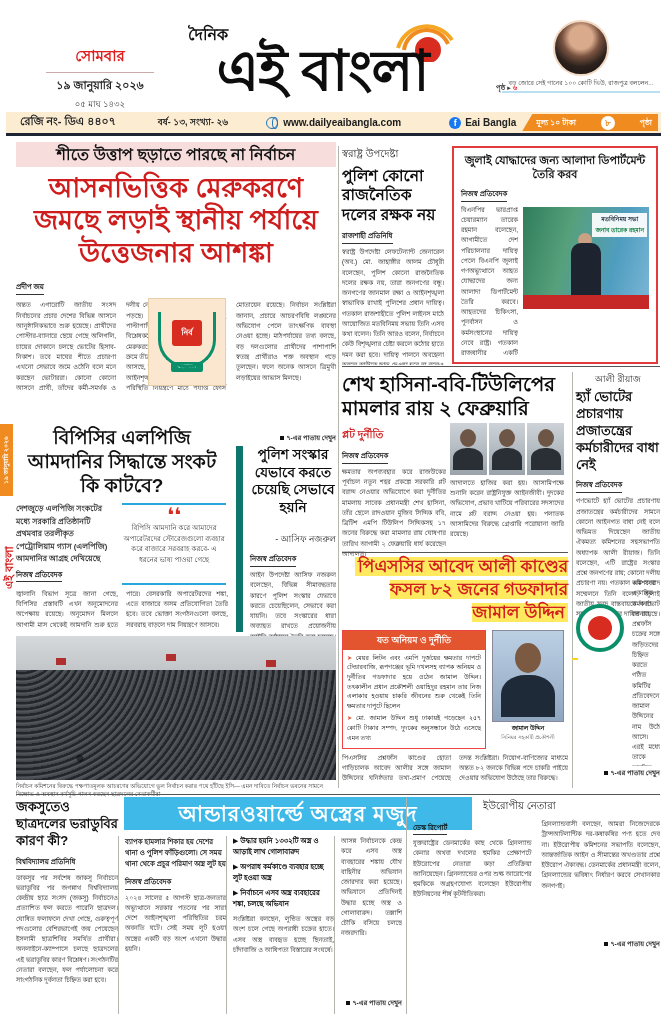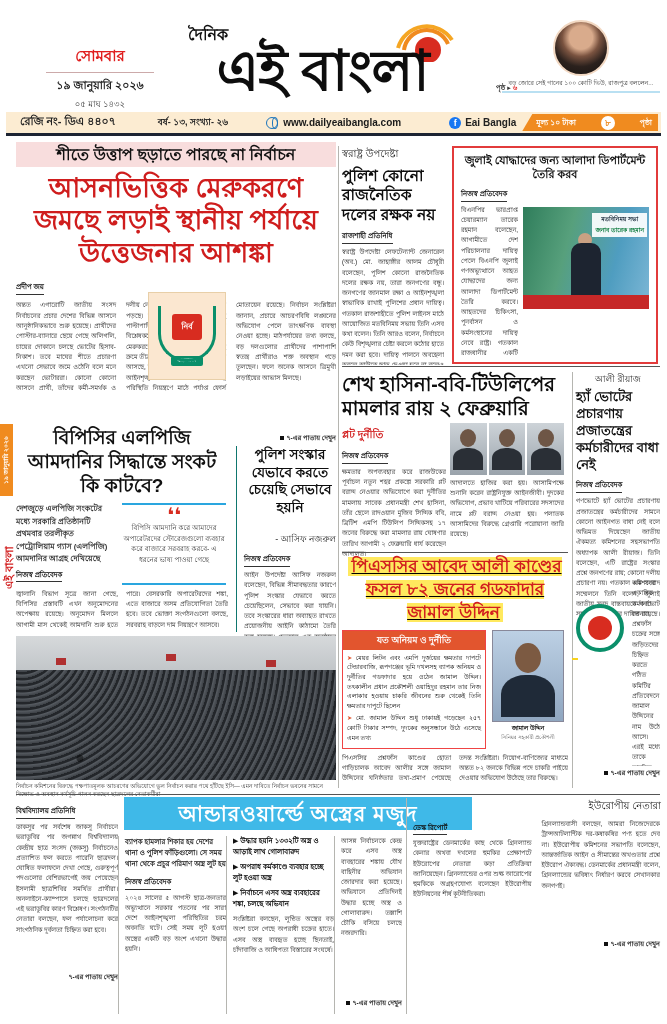--- a/index.html
+++ b/index.html
@@ -50,21 +50,21 @@
       writing-mode:vertical-rl; transform:rotate(180deg); text-align:center; line-height:13px; }
   #strip .brand { margin-top:40px; width:13px; height:64px; color:#d21f1f; font-size:11px; font-weight:900;
       writing-mode:vertical-rl; transform:rotate(180deg); text-align:center; }
 
   
   #block-lead { left:16px; top:142px; width:320px; height:302px; }
   #lead-kicker { background:#f8dddd; height:25px; line-height:25px; text-align:center; font-size:16px; font-weight:bold; color:#111; }
   #lead-headline { color:#cf1d1d; font-size:27px; font-weight:900; text-align:center; line-height:1.2; margin-top:5px; }
   #lead-byline-row { margin-top:6px; }
   #lead-body { font-size:6.4px; line-height:1.62; column-count:3; column-gap:10px; height:152px; overflow:hidden; margin-top:2px; }
-  #ec-logo { left:148px; top:292px; width:78px; height:88px; background:#fbe7d0; border:1px solid #e8cfa8; display:flex; flex-direction:column; align-items:center; justify-content:center; z-index:3; }
+  #ec-logo { left:148px; top:298px; width:78px; height:88px; background:#fbe7d0; border:1px solid #e8cfa8; display:flex; flex-direction:column; align-items:center; justify-content:center; z-index:3; }
   #ec-logo .wreath { width:58px; height:56px; border:3px solid #0a8f6a; border-top:none; border-radius:0 0 50% 50%; position:relative; display:flex; align-items:center; justify-content:center; }
   #ec-logo .ballot { width:30px; height:26px; background:#d82c20; border-radius:3px; color:#fff; font-size:8px; font-weight:bold; text-align:center; line-height:26px; margin-top:-12px; }
   #ec-logo .ribbon2 { margin-top:-6px; background:#0a8f6a; color:#fff; font-size:5px; padding:1px 6px; border-radius:2px; }
   #lead-jump { position:absolute; right:0; bottom:0; }
 
   
   #block-police { left:342px; top:146px; width:102px; height:214px; }
   #police-kicker { font-size:10px; color:#222; }
   #police-headline { font-size:15.5px; font-weight:900; color:#0d0d0d; line-height:1.25; margin-top:3px; }
   .smallbody { font-size:6.4px; line-height:1.6; }
@@ -114,28 +114,28 @@
   #block-lpg { left:16px; top:426px; width:212px; height:186px; }
   #lpg-headline { font-size:19px; font-weight:900; color:#111; line-height:1.25; text-align:center; }
   #lpg-row { display:flex; margin-top:6px; gap:8px; }
   #lpg-lead { width:98px; font-size:7.8px; font-weight:bold; color:#333; line-height:1.6; }
   #lpg-quote { width:104px; text-align:center; border-top:2px solid #2aa6df; border-bottom:2px solid #2aa6df; padding:2px 0 4px; }
   #lpg-quote .qmark { color:#d82c20; font-size:20px; font-weight:900; line-height:16px; }
   #lpg-quote .qtext { font-size:7px; color:#333; line-height:1.5; }
   #lpg-body { column-count:2; column-gap:8px; font-size:6.4px; line-height:1.6; height:46px; overflow:hidden; margin-top:4px; }
 
   
-  #block-asif { left:236px; top:446px; width:100px; height:186px; border-left:1px solid #0f766e; padding-left:7px; }
+  #block-asif { left:236px; top:446px; width:100px; height:186px; border-left:7px solid #0f766e; padding-left:7px; }
   #asif-headline { font-size:13.5px; font-weight:900; color:#0d0d0d; text-align:center; line-height:1.3; }
   #asif-attr { font-size:9px; text-align:right; color:#222; margin-top:16px; }
   #block-asif .smallbody { height:92px; overflow:hidden; }
 
   
   #block-psc { left:342px; top:556px; width:226px; height:234px; }
-  #psc-headline { text-align:center; font-size:17px; font-weight:900; line-height:1.35;text-decoration:underline; }
+  #psc-headline { text-align:right; font-size:17px; font-weight:900; line-height:1.35; }
   #psc-headline span { color:#d21f1f; background:#ffe95e; padding:0 3px; }
   #psc-row { display:flex; gap:6px; margin-top:5px; }
   #psc-box { width:144px; border:1px solid #ef4444; }
   #psc-box .boxhead { background:#e2552e; color:#fff; font-size:9px; font-weight:bold; text-align:center; padding:2px 0; }
   #psc-box .bullets { padding:3px 4px; }
   #psc-box .b { font-size:6.2px; line-height:1.55; text-align:justify; margin-bottom:3px; }
   #psc-box .arrow { color:#e2552e; font-weight:bold; }
   #psc-photo-wrap { width:72px; text-align:center; }
   #psc-photo { width:72px; height:92px; background:linear-gradient(180deg,#bcd0e4 0%,#8fa6c0 100%); position:relative; overflow:hidden; border:1px solid #889; }
   #psc-photo .p-head { width:26px; height:30px; border-radius:50%; background:#7c5a42; margin:12px auto 0; }
@@ -167,21 +167,21 @@
   #weapons-col3 { left:334px; width:68px; }
   #weapons-lead { font-size:7px; font-weight:bold; color:#222; line-height:1.6; }
   .wbul { font-size:7px; font-weight:bold; line-height:1.5; margin-bottom:5px; }
   .wbul .arrow { color:#111; }
   .wcol .smallbody { overflow:hidden; }
   #weapons-col1 .smallbody { height:86px; }
   #weapons-col2 .smallbody { height:84px; }
   #weapons-col3 .smallbody { height:160px; }
 
   #block-greenland { left:406px; top:798px; width:254px; height:216px; border-left:1px solid #b5b5b0; padding-left:6px; }
-  #green-kicker { font-size:10px; color:#222; text-align:right; margin-left:70px; width:178px; }
+  #green-kicker { font-size:10px; color:#222; text-align:left; margin-left:70px; width:178px; }
   #green-headline { font-size:19px; font-weight:900; color:#0d0d0d; text-align:center; line-height:1.3; margin-top:12px; }
   #green-cols { column-count:2; column-gap:10px; font-size:6.4px; line-height:1.6; height:118px; overflow:hidden; margin-top:4px; }
 </style>
 </head>
 <body>
 
 <div id="page">
 
   <div class="abs" id="date-block">
     <div class="day">সোমবার</div>
@@ -364,20 +364,21 @@
     <div class="sky"></div>
     <div class="flag" style="left:40px;"></div>
     <div class="flag" style="left:150px; top:18px;"></div>
     <div class="flag" style="left:250px; top:24px;"></div>
   </div>
   <div class="abs" id="crowd-caption">নির্বাচন কমিশনের বিরুদ্ধে পক্ষপাতমূলক আচরণের অভিযোগে ভুল নির্বাচন করার পথে হাঁটছে ইসি— এমন দাবিতে নির্বাচন ভবনের সামনে বিক্ষোভ ও অবস্থান কর্মসূচি পালন করছেন ছাত্রদলের নেতাকর্মীরা</div>
 
   <div class="abs" id="rule-bottom"></div>
 
   <div class="abs" id="block-jucsu">
+    <div id="jucsu-headline">জকসুতেও ছাত্রদলের ভরাডুবির কারণ কী?</div>
     <div><span class="byline">বিশ্ববিদ্যালয় প্রতিনিধি</span></div>
     <div class="smallbody jtext">ডাকসুর পর সর্বশেষ জাকসু নির্বাচনে ভরাডুবির পর জগন্নাথ বিশ্ববিদ্যালয় কেন্দ্রীয় ছাত্র সংসদ (জকসু) নির্বাচনেও প্রত্যাশিত ফল করতে পারেনি ছাত্রদল। ঘোষিত ফলাফলে দেখা গেছে, গুরুত্বপূর্ণ পদগুলোর বেশিরভাগেই জয় পেয়েছেন ইসলামী ছাত্রশিবির সমর্থিত প্রার্থীরা। অনলাইনে-ক্যাম্পাসে চলছে ছাত্রদলের এই ভরাডুবির কারণ বিশ্লেষণ। সংগঠনটির নেতারা বলছেন, ফল পর্যালোচনা করে সাংগঠনিক দুর্বলতা চিহ্নিত করা হবে।</div>
     <div class="jump"><span>৭-এর পাতায় দেখুন</span></div>
   </div>
 
   <div class="abs" id="weapons-banner">আন্ডারওয়ার্ল্ডে অস্ত্রের মজুদ</div>
   <div class="wcol" id="weapons-col1">
     <div id="weapons-lead">ব্যাপক হামলার শিকার হয় দেশের থানা ও পুলিশ ফাঁড়িগুলো। সে সময় থানা থেকে প্রচুর পরিমাণ অস্ত্র লুট হয়</div>
     <div><span class="byline">নিজস্ব প্রতিবেদক</span></div>
     <div class="smallbody jtext">২০২৪ সালের ৫ আগস্ট ছাত্র-জনতার অভ্যুত্থানে সরকার পতনের পর সারা দেশে আইনশৃঙ্খলা পরিস্থিতির চরম অবনতি ঘটে। সেই সময় লুট হওয়া অস্ত্রের একটি বড় অংশ এখনো উদ্ধার হয়নি।</div>

